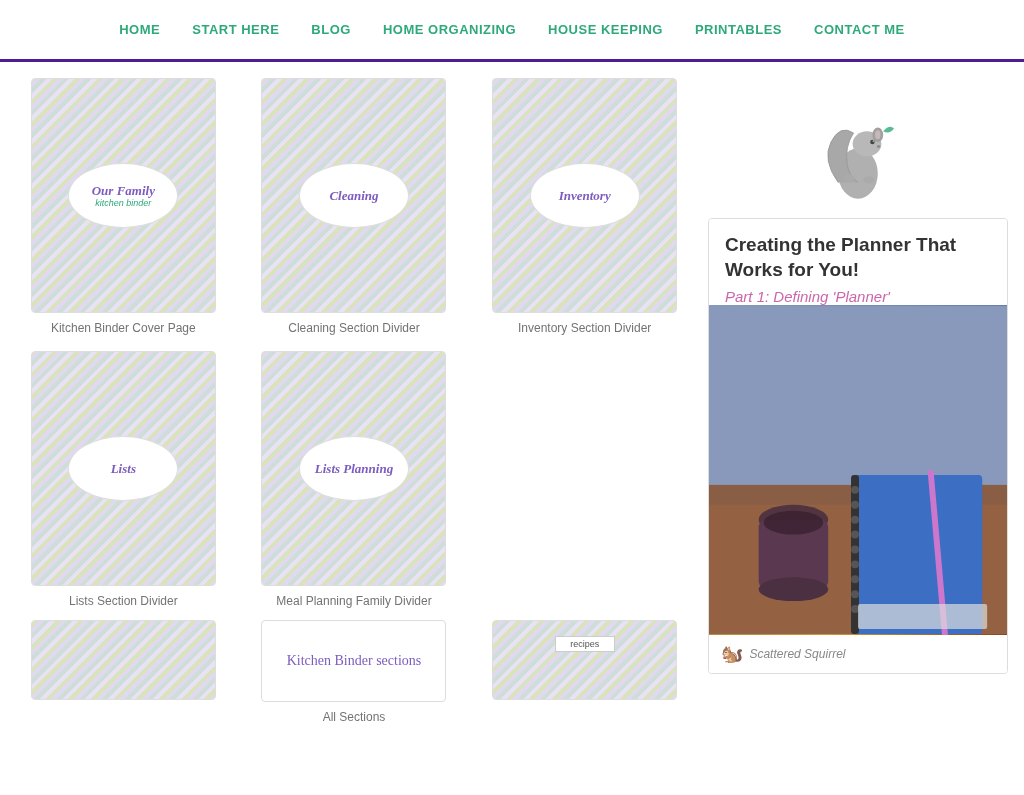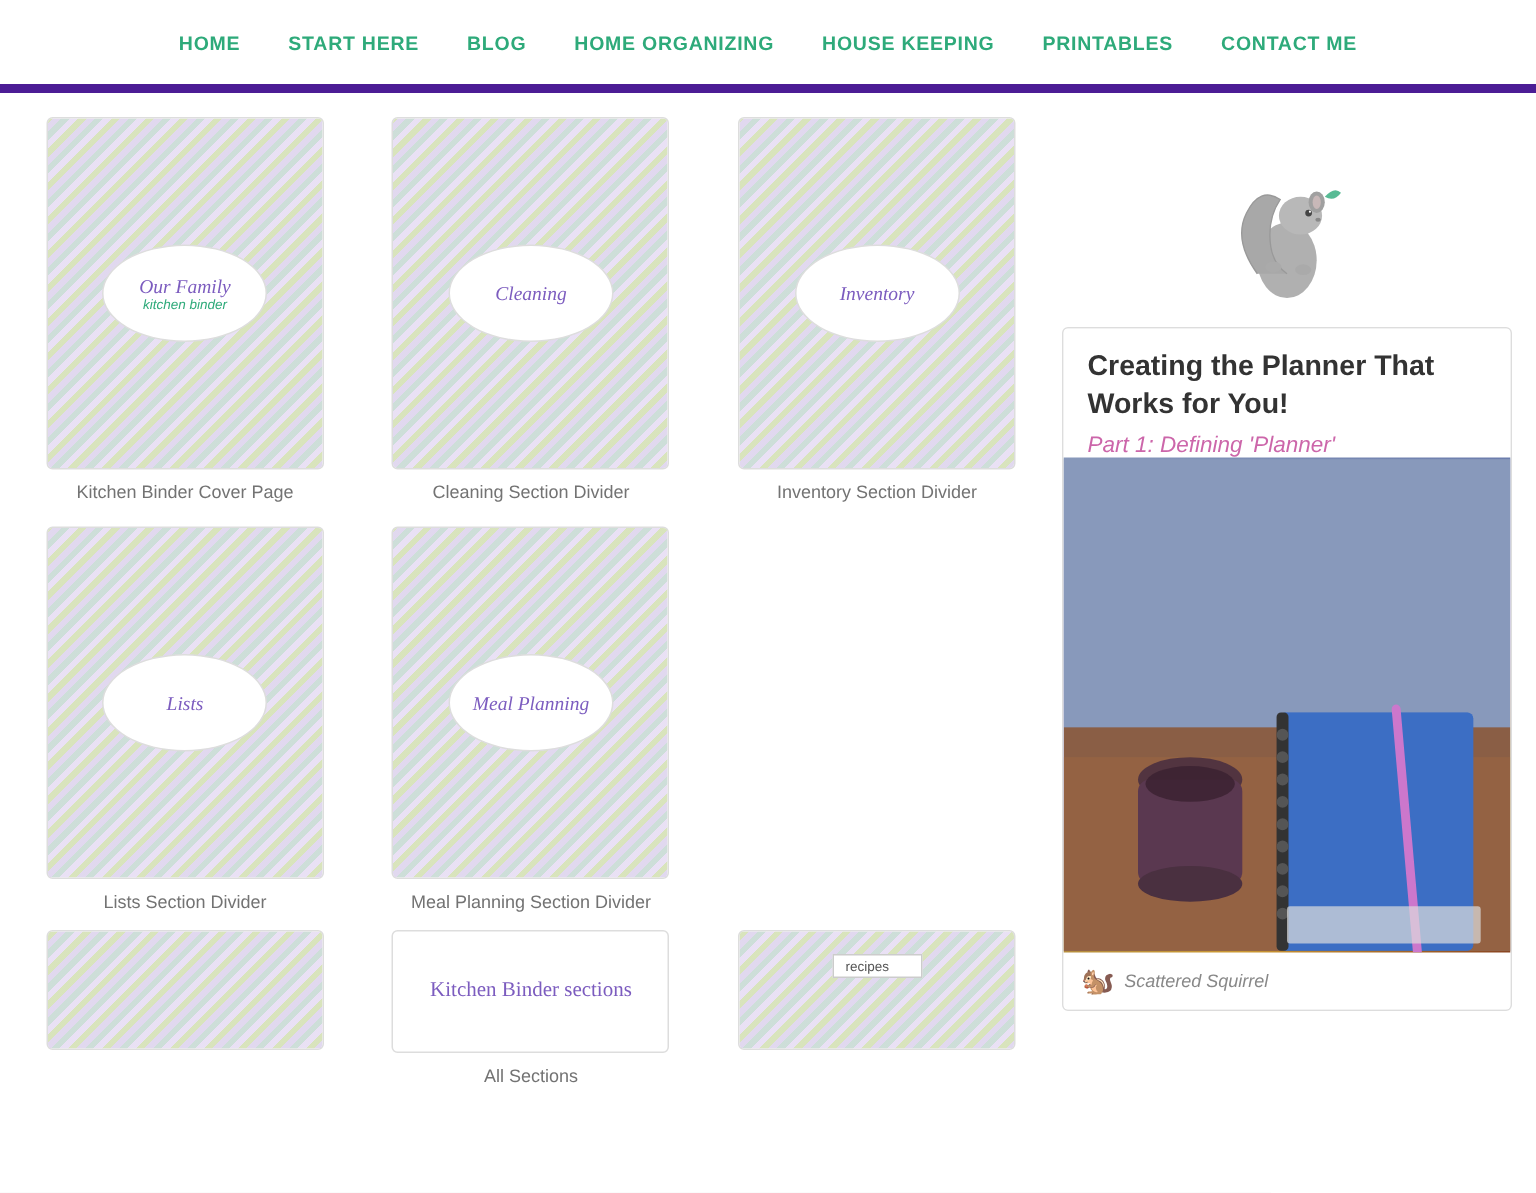--- a/index.html
+++ b/index.html
@@ -7,21 +7,21 @@
       font-family: Arial, sans-serif;
       background: #f5f5f5;
       width: 1024px;
       min-height: 795px;
       overflow: hidden;
     }
 
     
     nav {
       background: #fff;
-      border-bottom: 6px solid #4c1d95;
+      border-bottom: 3px solid #4c1d95;
       display: flex;
       justify-content: center;
       align-items: center;
       gap: 32px;
       padding: 16px 20px;
       height: 62px;
     }
     nav a {
       text-decoration: none;
       color: #2eaa7a;
@@ -104,20 +104,21 @@
       text-align: center;
       padding: 4px;
     }
 
     .binder-label-oval .main-label {
       font-family: 'Georgia', cursive;
       font-style: italic;
       color: #7c5cbf;
       font-size: 13px;
       line-height: 1.2;
+      font-weight: bold;
     }
 
     .binder-label-oval .sub-label {
       color: #2eaa7a;
       font-size: 9px;
       font-style: italic;
     }
 
     .card-title {
       font-size: 12px;
@@ -300,24 +301,24 @@
             <span class="main-label">Lists</span>
           </div>
         </div>
         <span class="card-title">Lists Section Divider</span>
       </div>
 
       <div class="binder-card">
         <div class="binder-thumbnail">
           <div class="chevron-pattern"></div>
           <div class="binder-label-oval">
-            <span class="main-label">Meal Planning</span>
+            <span class="main-label">Lists Planning</span>
           </div>
         </div>
-        <span class="card-title">Meal Planning Section Divider</span>
+        <span class="card-title">Meal Planning Family Divider</span>
       </div>
 
     </div>
 
     <div class="bottom-row">
 
       <div class="partial-card">
         <div class="partial-thumbnail">
           <div class="chevron-pattern" style="position:absolute;inset:0;"></div>
         </div>
@@ -328,21 +329,21 @@
           <span class="sections-title">
             <span>Kitchen Binder </span><span style="color:#7c5cbf;">sections</span>
           </span>
         </div>
         <span class="card-title">All Sections</span>
       </div>
 
       <div class="partial-card">
         <div class="partial-thumbnail">
           <div class="chevron-pattern" style="position:absolute;inset:0;"></div>
-          <div style="position:relative;z-index:2;background:#fff;border:1px solid #ccc;margin:auto;margin-top:15px;padding:2px 8px;font-size:9px;color:#555;text-align:left;width:60px;">recipes</div>
+          <div style="position:relative;z-index:2;background:#fff;border:1px solid #ccc;margin:auto;margin-top:15px;padding:2px 8px;font-size:9px;color:#555;text-align:center;width:60px;">recipes</div>
         </div>
       </div>
 
     </div>
 
   </div>
 
   <div class="sidebar">
 
     <div class="squirrel-area">

